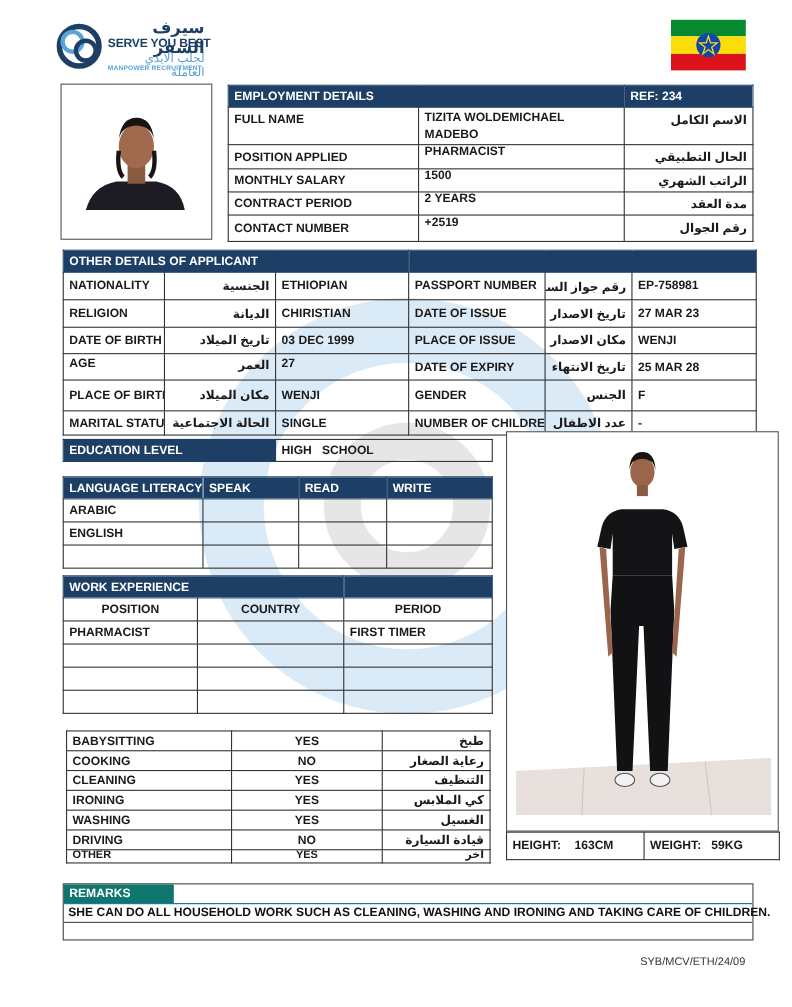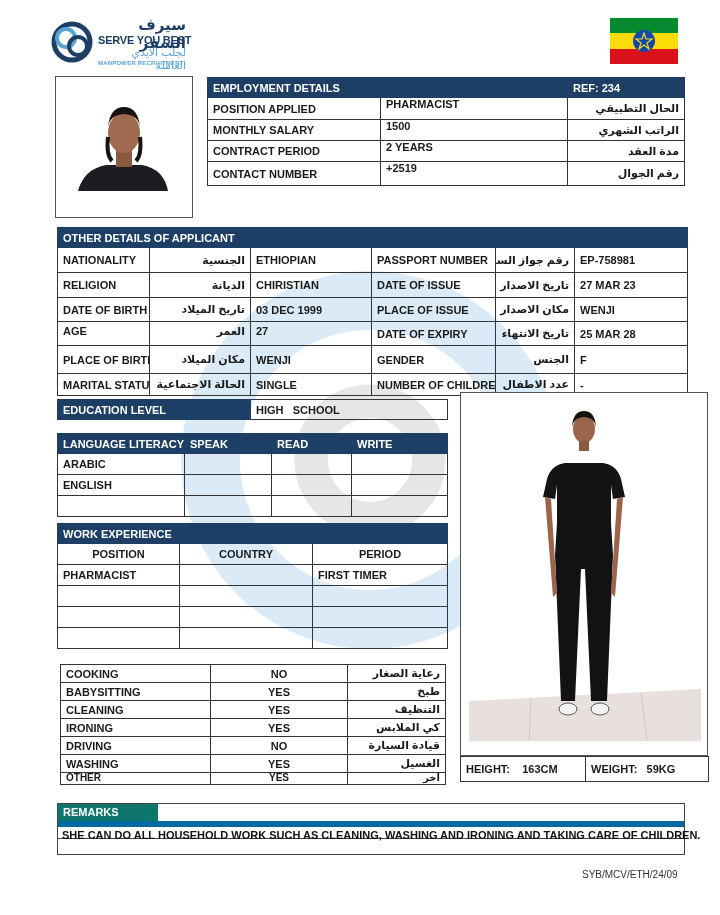--- a/index.html
+++ b/index.html
@@ -80,20 +80,28 @@
   <colgroup>
       <col style="width:173px">
       <col style="width:187px">
       <col style="width:117px">
     </colgroup>
   <tbody>
       <tr class="h" style="height:20px">
     <td colspan="2">EMPLOYMENT DETAILS</td>
     <td>REF:  234</td>
   </tr>
+  <tr style="height:34px">
+    <td style="vertical-align:top;padding-top:5px">FULL NAME</td>
+    <td style="line-height:15px">
+      <div>TIZITA  WOLDEMICHAEL</div>
+      <div>MADEBO</div>
+    </td>
+    <td class="ar" style="vertical-align:top;padding-top:5px">الاسم الكامل</td>
+  </tr>
   <tr style="height:22px">
     <td>POSITION APPLIED</td>
     <td style="vertical-align:top">PHARMACIST</td>
     <td class="ar">الحال التطبيقي</td>
   </tr>
   <tr style="height:21px">
     <td>MONTHLY SALARY</td>
     <td style="vertical-align:top">1500</td>
     <td class="ar">الراتب الشهري</td>
   </tr>
@@ -263,48 +271,48 @@
   </table>
 
 <table style="left:60px; top:664px; width:385px;">
   <colgroup>
       <col style="width:150px">
       <col style="width:137px">
       <col style="width:98px">
     </colgroup>
   <tbody>
   <tr style="height:18px">
+    <td>BABYSITTING</td>
+    <td class="c">YES</td>
+    <td class="ar">طبخ</td>
+  </tr>
+  <tr style="height:18px">
     <td>COOKING</td>
     <td class="c">NO</td>
     <td class="ar">رعاية الصغار</td>
   </tr>
   <tr style="height:18px">
-    <td>BABYSITTING</td>
-    <td class="c">YES</td>
-    <td class="ar">طبخ</td>
-  </tr>
-  <tr style="height:18px">
     <td>CLEANING</td>
     <td class="c">YES</td>
     <td class="ar">التنظيف</td>
   </tr>
   <tr style="height:18px">
     <td>IRONING</td>
     <td class="c">YES</td>
     <td class="ar">كي الملابس</td>
   </tr>
   <tr style="height:18px">
+    <td>WASHING</td>
+    <td class="c">YES</td>
+    <td class="ar">الغسيل</td>
+  </tr>
+  <tr style="height:18px">
     <td>DRIVING</td>
     <td class="c">NO</td>
     <td class="ar">قيادة السيارة</td>
-  </tr>
-  <tr style="height:18px">
-    <td>WASHING</td>
-    <td class="c">YES</td>
-    <td class="ar">الغسيل</td>
   </tr>
   <tr style="height:12px">
     <td style="font-size:10px;vertical-align:top;line-height:10px">OTHER</td>
     <td class="c" style="font-size:10px;vertical-align:top;line-height:10px">YES</td>
     <td class="ar" style="font-size:10px;vertical-align:top;line-height:10px">اخر</td>
   </tr>
 </tbody>
   </table>
 
 <div class="abs photo-full">
@@ -332,16 +340,16 @@
   <tbody>
       <tr style="height:25px">
     <td style="white-space:pre">HEIGHT:    163CM</td>
     <td style="white-space:pre">WEIGHT:   59KG</td>
   </tr>
 </tbody>
   </table>
 
 <div class="abs" style="left:57px; top:803px; width:628px; height:52px; border:1px solid #444;">
   <div class="abs hdr" style="left:0; top:0; width:100px; height:17px; font-size:11px; padding:2px 5px;">REMARKS</div>
-  <div class="abs" style="left:0; top:17px; width:626px; height:18px; border-top:6px solid #0369a1; border-bottom:1px solid #444; font-size:11px; font-weight:bold; padding:2px 4px; white-space:nowrap;">SHE CAN DO ALL HOUSEHOLD WORK SUCH AS CLEANING, WASHING AND IRONING AND TAKING CARE OF CHILDREN.</div>
+  <div class="abs" style="left:0; top:17px; width:626px; height:18px; border-top:1px solid #0369a1; border-bottom:1px solid #444; font-size:11px; font-weight:bold; padding:2px 4px; white-space:nowrap;">SHE CAN DO ALL HOUSEHOLD WORK SUCH AS CLEANING, WASHING AND IRONING AND TAKING CARE OF CHILDREN.</div>
 </div>
 
 <div class="abs footer-code">SYB/MCV/ETH/24/09</div>
 
 </body></html>

